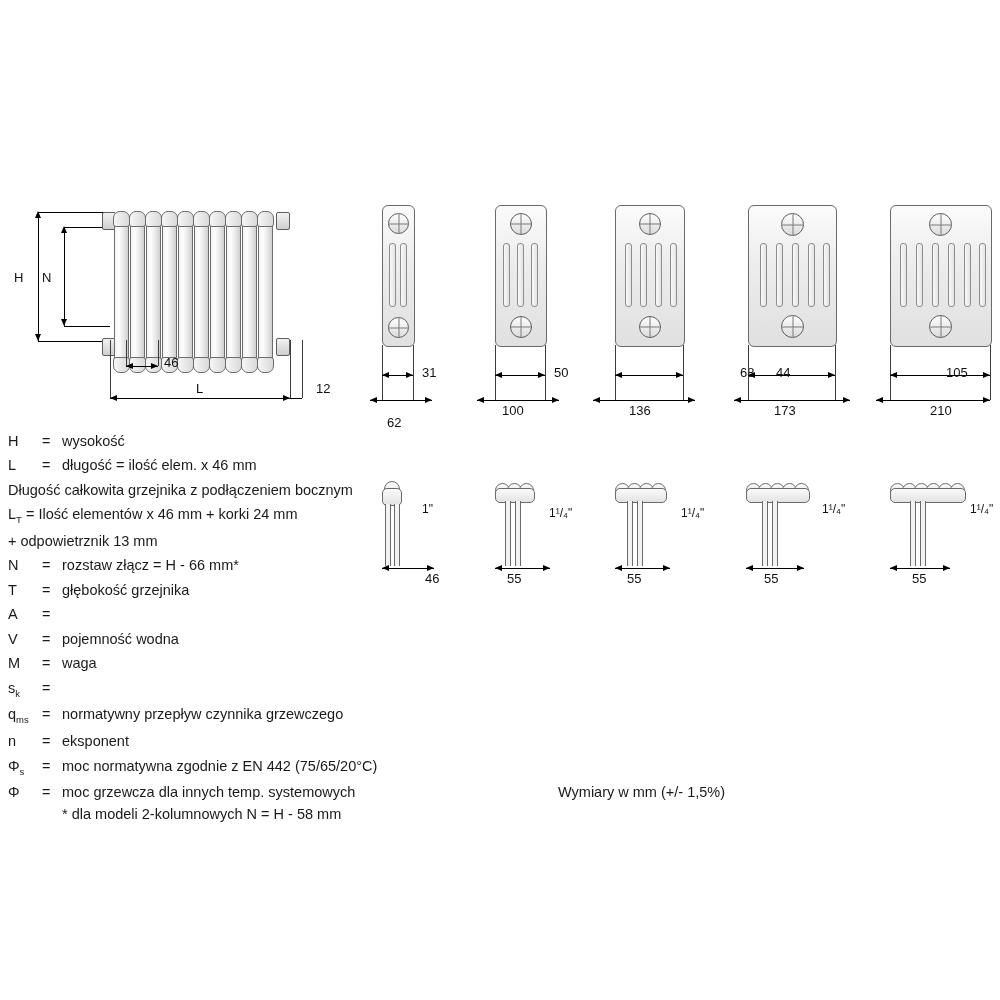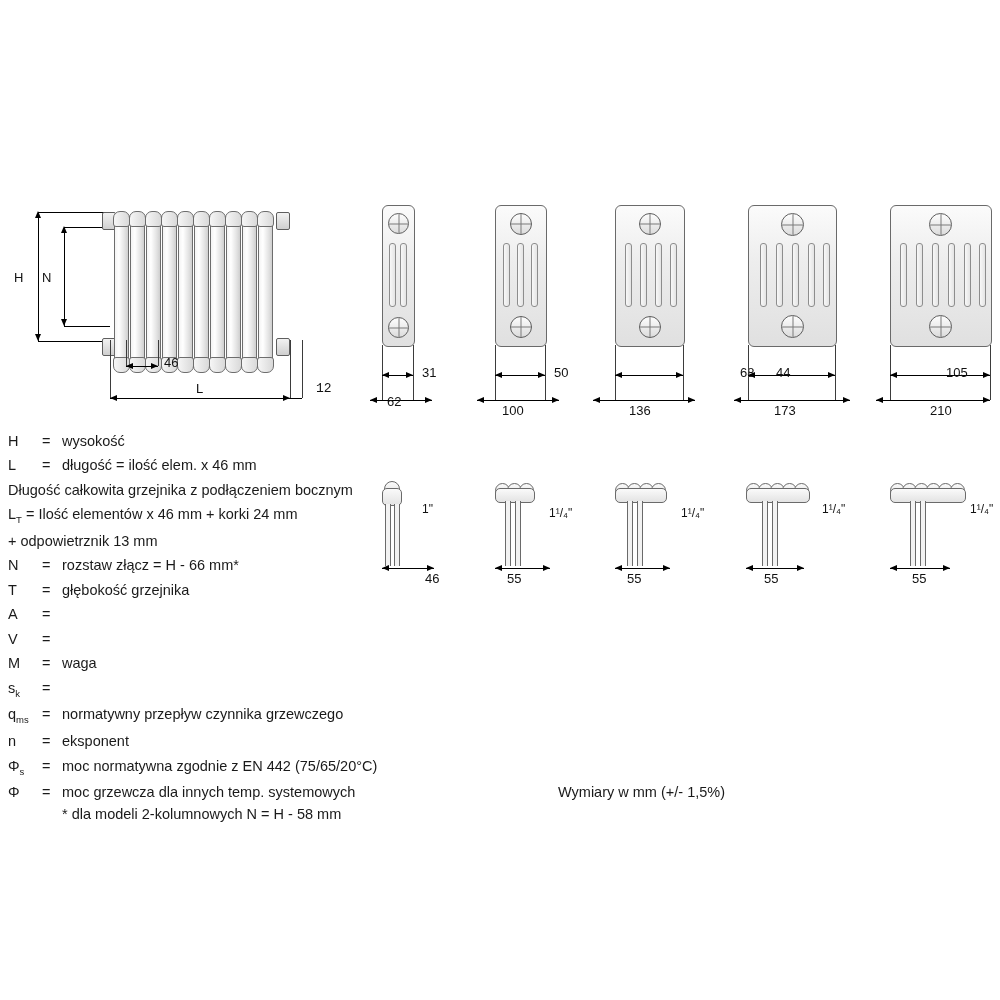--- a/index.html
+++ b/index.html
@@ -141,41 +141,41 @@
     <div class="ar ar-l" style="left:126px;top:362.5px;"></div>
     <div class="ar ar-r" style="left:151px;top:362.5px;"></div>
     <div class="dim-label" style="left:164px;top:355px;">46</div>
 
     <div class="lineH" style="left:110px;top:398px;width:180px;"></div>
     <div class="ar ar-l" style="left:110px;top:394.5px;"></div>
     <div class="ar ar-r" style="left:283px;top:394.5px;"></div>
     <div class="dim-label" style="left:196px;top:381px;">L</div>
 
     <div class="lineH" style="left:290px;top:398px;width:12px;"></div>
-    <div class="dim-label" style="left:316px;top:381px;font-family:Liberation Mono, monospace;">12</div>
+    <div class="dim-label" style="left:316px;top:381px;">12</div>
   </div>
 
   <div class="abs" style="left:370px;top:195px;">
     <div class="sec" style="left:12px;top:10px;width:31px;height:140px;"></div>
     <div class="sec-port" style="left:18px;top:18px;width:19px;height:19px;"></div>
     <div class="sec-port" style="left:18px;top:122px;width:19px;height:19px;"></div>
     <div class="slot" style="left:19px;top:48px;height:62px;"></div>
     <div class="slot" style="left:30px;top:48px;height:62px;"></div>
 
     <div class="lineV thin" style="left:12px;top:150px;height:55px;"></div>
     <div class="lineV thin" style="left:43px;top:150px;height:55px;"></div>
     <div class="lineH" style="left:12px;top:180px;width:31px;"></div>
     <div class="ar ar-l" style="left:12px;top:176.5px;"></div>
     <div class="ar ar-r" style="left:36px;top:176.5px;"></div>
     <div class="dim-label" style="left:52px;top:170px;">31</div>
 
     <div class="lineH" style="left:0px;top:205px;width:62px;"></div>
     <div class="ar ar-l" style="left:0px;top:201.5px;"></div>
     <div class="ar ar-r" style="left:55px;top:201.5px;"></div>
-    <div class="dim-label" style="left:17px;top:199px;">62</div>
+    <div class="dim-label" style="left:17px;top:220px;">62</div>
   </div>
 
   <div class="abs" style="left:483px;top:195px;">
     <div class="sec" style="left:12px;top:10px;width:50px;height:140px;"></div>
     <div class="sec-port" style="left:27px;top:18px;width:20px;height:20px;"></div>
     <div class="sec-port" style="left:27px;top:121px;width:20px;height:20px;"></div>
     <div class="slot" style="left:20px;top:48px;height:62px;"></div>
     <div class="slot" style="left:34px;top:48px;height:62px;"></div>
     <div class="slot" style="left:48px;top:48px;height:62px;"></div>
 
@@ -360,20 +360,21 @@
       <div class="lg-eq">=</div>
       <div class="lg-txt">głębokość grzejnika</div>
     </div>
     <div class="lg-row">
       <div class="lg-sym">A</div>
       <div class="lg-eq">=</div>
     </div>
     <div class="lg-row">
       <div class="lg-sym">V</div>
       <div class="lg-eq">=</div>
+      <div class="lg-txt">pojemność wodna</div>
     </div>
     <div class="lg-row">
       <div class="lg-sym">M</div>
       <div class="lg-eq">=</div>
       <div class="lg-txt">waga</div>
     </div>
     <div class="lg-row">
       <div class="lg-sym"><span>s</span><sub>k</sub></div>
       <div class="lg-eq">=</div>
     </div>

